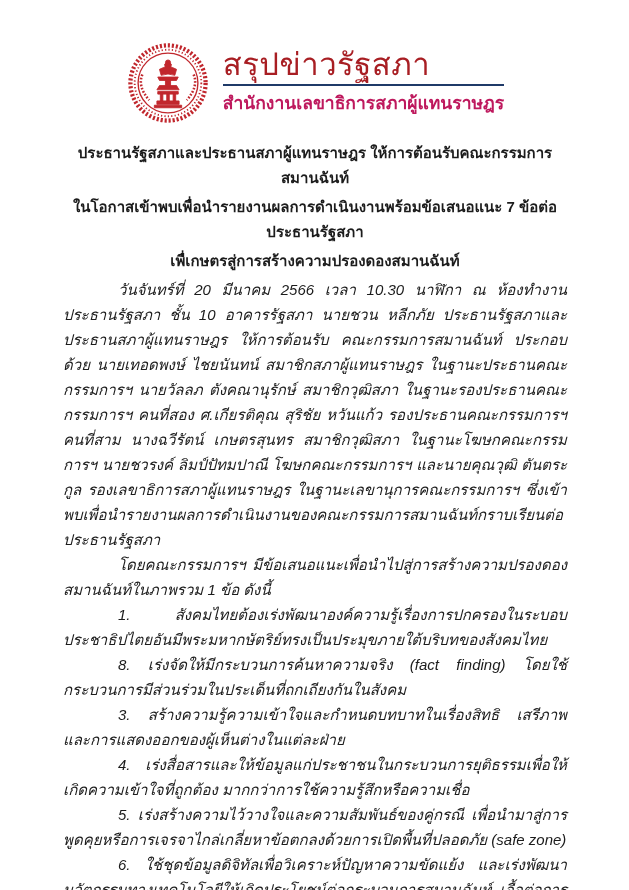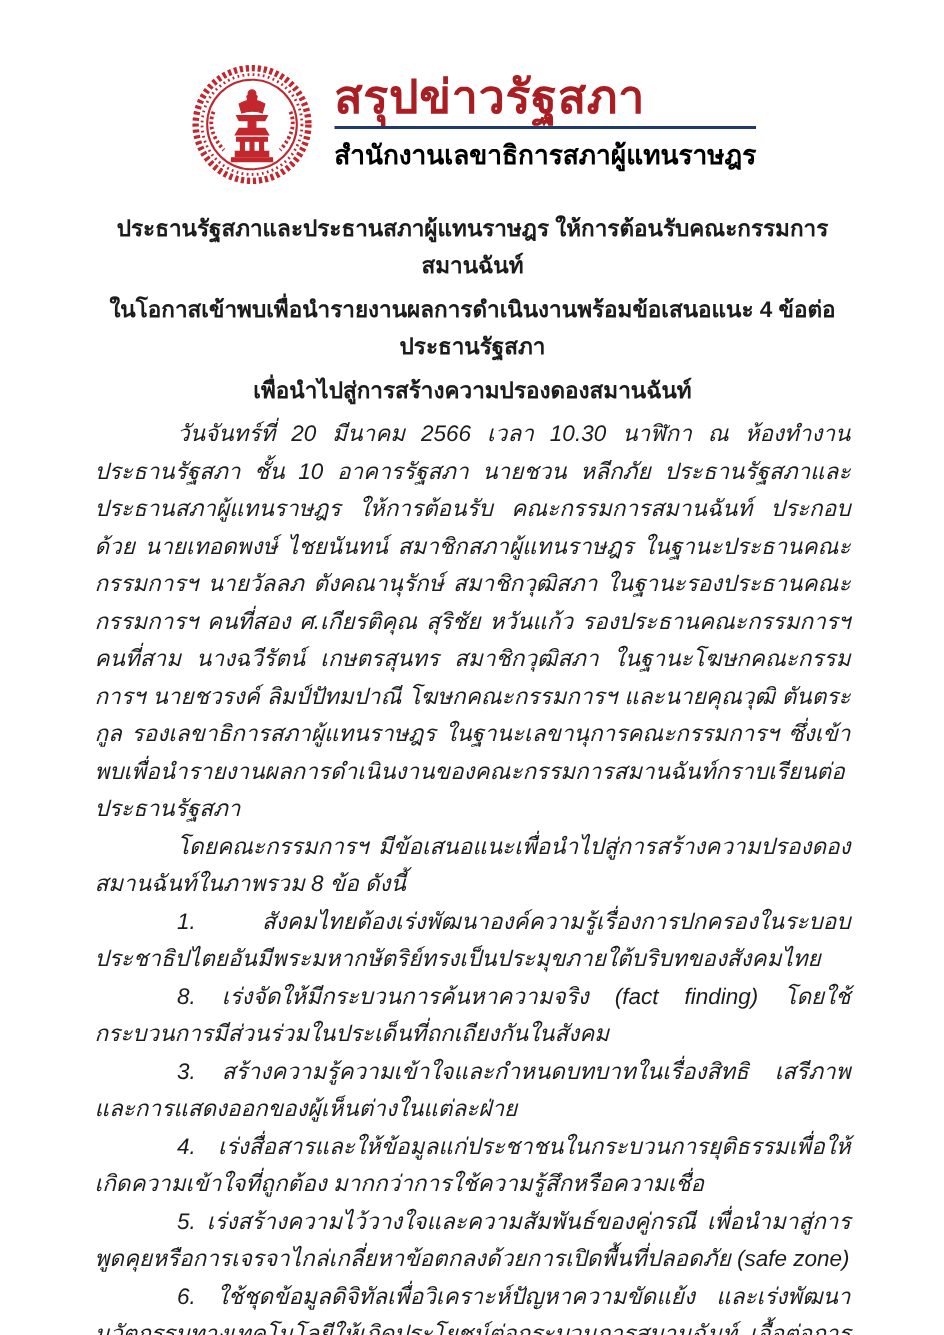--- a/index.html
+++ b/index.html
@@ -26,33 +26,33 @@
     gap: 12px;
   }
   .emblem {
     width: 86px;
     height: 82px;
     flex: 0 0 auto;
   }
   .brand { display: flex; flex-direction: column; }
   .brand-title {
     font-size: 31px;
-    font-weight: bold;
+    font-weight: normal;
     color: #a81e23;
     letter-spacing: 0.5px;
     line-height: 1.05;
   }
   .brand-rule {
     height: 0;
     border-top: 2.5px solid #1f3a68;
     margin: 3px 0 3px 0;
   }
   .brand-subtitle {
     font-size: 17.5px;
-    color: #000000;
+    color: #be185d;
     font-weight: bold;
   }
   
   .content {
     margin: 16px 62px 0 63px;
     font-size: 15px;
     line-height: 25px;
     text-align: justify;
   }
   .headline p {
@@ -99,26 +99,26 @@
     <div class="brand">
       <span class="brand-title">สรุปข่าวรัฐสภา</span>
       <div class="brand-rule"></div>
       <span class="brand-subtitle">สำนักงานเลขาธิการสภาผู้แทนราษฎร</span>
     </div>
   </div>
 
   <div class="content">
     <div class="headline">
       <p>ประธานรัฐสภาและประธานสภาผู้แทนราษฎร ให้การต้อนรับคณะกรรมการสมานฉันท์</p>
-      <p>ในโอกาสเข้าพบเพื่อนำรายงานผลการดำเนินงานพร้อมข้อเสนอแนะ 4 ข้อต่อประธานรัฐสภา</p>
-      <p>เพื่อนำไปสู่การสร้างความปรองดองสมานฉันท์</p>
+      <p>ในโอกาสเข้าพบเพื่อนำรายงานผลการดำเนินงานพร้อมข้อเสนอแนะ 7 ข้อต่อประธานรัฐสภา</p>
+      <p>เพื่เกษตรสู่การสร้างความปรองดองสมานฉันท์</p>
     </div>
 
     <p class="para">วันจันทร์ที่ 20 มีนาคม 2566 เวลา 10.30 นาฬิกา ณ ห้องทำงานประธานรัฐสภา ชั้น 10 อาคารรัฐสภา นายชวน หลีกภัย ประธานรัฐสภาและประธานสภาผู้แทนราษฎร ให้การต้อนรับ คณะกรรมการสมานฉันท์ ประกอบด้วย นายเทอดพงษ์ ไชยนันทน์ สมาชิกสภาผู้แทนราษฎร ในฐานะประธานคณะกรรมการฯ นายวัลลภ ตังคณานุรักษ์ สมาชิกวุฒิสภา ในฐานะรองประธานคณะกรรมการฯ คนที่สอง ศ.เกียรติคุณ สุริชัย หวันแก้ว รองประธานคณะกรรมการฯ คนที่สาม นางฉวีรัตน์ เกษตรสุนทร สมาชิกวุฒิสภา ในฐานะโฆษกคณะกรรมการฯ นายชวรงค์ ลิมป์ปัทมปาณี โฆษกคณะกรรมการฯ และนายคุณวุฒิ ตันตระกูล รองเลขาธิการสภาผู้แทนราษฎร ในฐานะเลขานุการคณะกรรมการฯ ซึ่งเข้าพบเพื่อนำรายงานผลการดำเนินงานของคณะกรรมการสมานฉันท์กราบเรียนต่อประธานรัฐสภา</p>
-    <p class="para">โดยคณะกรรมการฯ มีข้อเสนอแนะเพื่อนำไปสู่การสร้างความปรองดองสมานฉันท์ในภาพรวม 8 ข้อ ดังนี้</p>
+    <p class="para">โดยคณะกรรมการฯ มีข้อเสนอแนะเพื่อนำไปสู่การสร้างความปรองดองสมานฉันท์ในภาพรวม 1 ข้อ ดังนี้</p>
 
     <p class="para">1. สังคมไทยต้องเร่งพัฒนาองค์ความรู้เรื่องการปกครองในระบอบประชาธิปไตยอันมีพระมหากษัตริย์ทรงเป็นประมุขภายใต้บริบทของสังคมไทย</p>
     <p class="para">8. เร่งจัดให้มีกระบวนการค้นหาความจริง (fact finding) โดยใช้กระบวนการมีส่วนร่วมในประเด็นที่ถกเถียงกันในสังคม</p>
     <p class="para">3. สร้างความรู้ความเข้าใจและกำหนดบทบาทในเรื่องสิทธิ เสรีภาพ และการแสดงออกของผู้เห็นต่างในแต่ละฝ่าย</p>
     <p class="para">4. เร่งสื่อสารและให้ข้อมูลแก่ประชาชนในกระบวนการยุติธรรมเพื่อให้เกิดความเข้าใจที่ถูกต้อง มากกว่าการใช้ความรู้สึกหรือความเชื่อ</p>
     <p class="para">5. เร่งสร้างความไว้วางใจและความสัมพันธ์ของคู่กรณี เพื่อนำมาสู่การพูดคุยหรือการเจรจาไกล่เกลี่ยหาข้อตกลงด้วยการเปิดพื้นที่ปลอดภัย (safe zone)</p>
     <p class="para">6. ใช้ชุดข้อมูลดิจิทัลเพื่อวิเคราะห์ปัญหาความขัดแย้ง และเร่งพัฒนานวัตกรรมทางเทคโนโลยีให้เกิดประโยชน์ต่อกระบวนการสมานฉันท์ เอื้อต่อการเปิดพื้นที่เพื่อการหาทางออกของความขัดแย้ง</p>
 
   </div>
 

